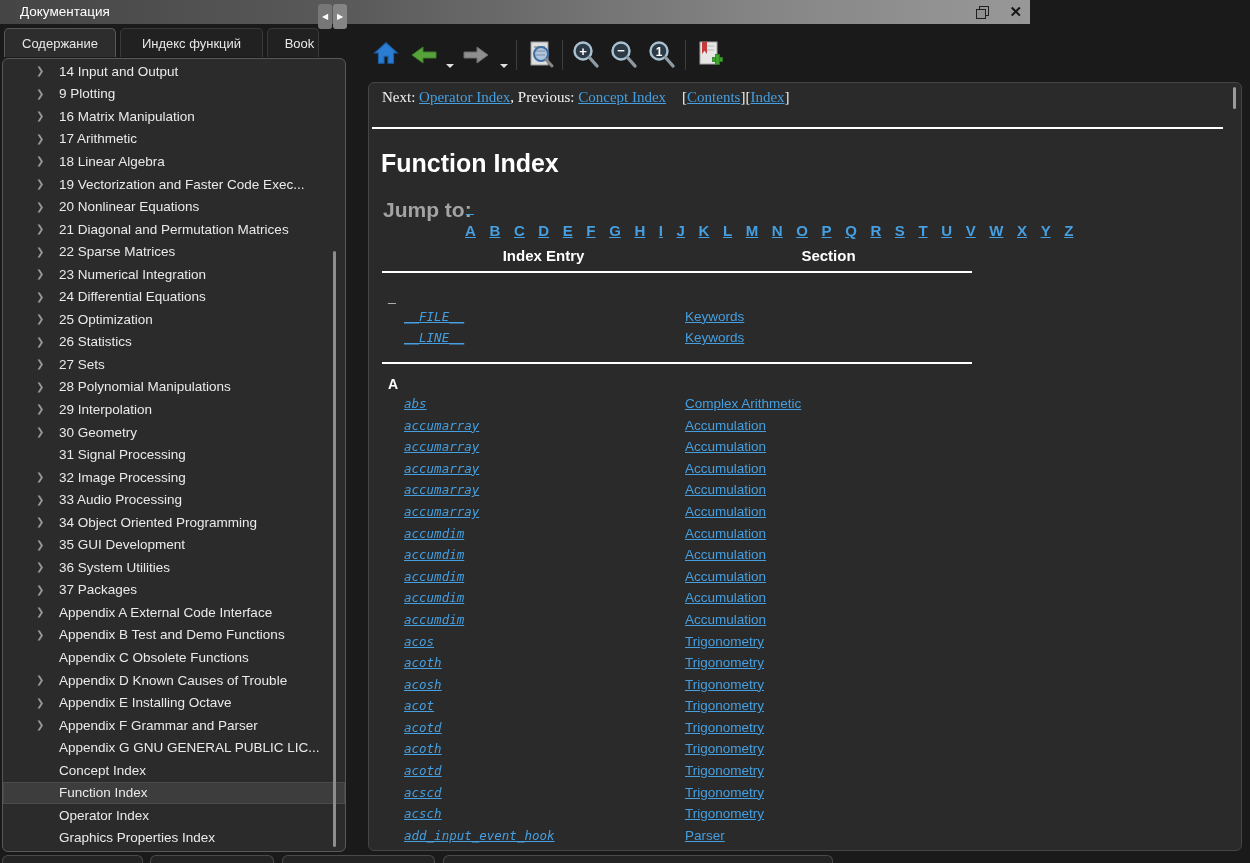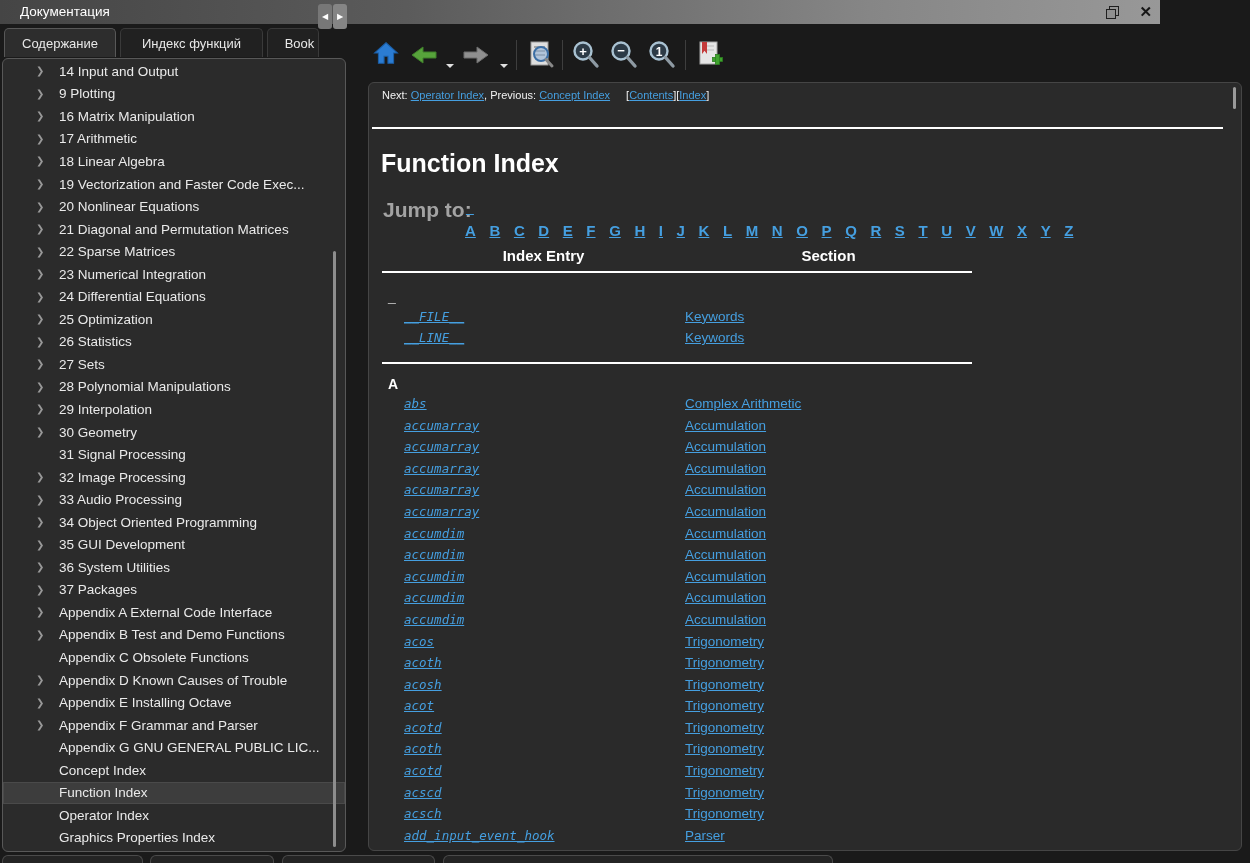--- a/index.html
+++ b/index.html
@@ -1,20 +1,20 @@
 <!DOCTYPE html>
 <html><head>
 <meta charset="utf-8">
 <style>
   * { box-sizing: border-box; margin: 0; padding: 0; }
   html,body { width:1250px; height:863px; overflow:hidden; }
   body { background:#1a1a1a; font-family:"Liberation Sans", sans-serif; position:relative; }
 
   
-  .titlebar { position:absolute; top:0; left:0; width:1160px; height:24px;
+  .titlebar { position:absolute; top:0; left:0; width:1030px; height:24px;
     background:linear-gradient(90deg,#454545 0%,#5b5b5b 35%,#868686 75%,#989898 100%);
     color:#ffffff; font-size:13.5px; line-height:24px; padding-left:20px; }
   .win-controls { position:absolute; right:0; top:0; height:24px; display:flex; align-items:center; gap:20px; padding-right:8px; }
   .wc-restore { width:13px; height:13px; position:relative; }
   .wc-restore::before { content:""; position:absolute; right:0; top:0; width:8px; height:8px; border:1.4px solid #1f1f1f; }
   .wc-restore::after  { content:""; position:absolute; left:0; bottom:0; width:8px; height:8px; border:1.4px solid #1f1f1f; background:#8f8f8f; }
   .wc-close { color:#161616; font-size:15px; font-weight:bold; line-height:24px; }
 
   
   .tabbar { position:absolute; top:26px; left:0; width:348px; height:31px;padding-left:6px; }
@@ -42,21 +42,21 @@
   
   .tb-icon { position:absolute; top:41px; }
   .tb-sep { position:absolute; top:40px; width:1px; height:30px; background:#3e3e3e; }
   .drop-arrow { position:absolute; top:64px; width:0; height:0; border-left:4px solid transparent; border-right:4px solid transparent; border-top:4px solid #e0e0e0; }
 
   
   .content { position:absolute; left:368px; top:82px; width:874px; height:769px; background:#2a2a2a;
     border:1px solid #454545; border-radius:6px; color:#efefef; overflow:hidden; }
   .content a { color:#459fe0; text-decoration:underline; cursor:pointer; }
   .c-scrollthumb { position:absolute; right:5px; top:4px; width:3px; height:22px; background:#9a9a9a; border-radius:2px; }
-  .nav { position:absolute; left:13px; top:6px; font-size:11px; color:#f2f2f2; white-space:nowrap; }
+  .nav { position:absolute; left:13px; top:6px; font-size:15px; color:#f2f2f2; white-space:nowrap;font-family:Liberation Serif, serif; }
   .nav .bracket-group { margin-left:16px; }
   .rule-top { position:absolute; left:3px; top:44px; width:851px; height:2px; background:#ffffff; }
   .page-heading { position:absolute; left:12px; top:66px; font-size:25px; font-weight:bold; color:#ffffff; }
   .jump-label { position:absolute; left:14px; top:115px; font-size:21px; font-weight:bold; color:#a3a3a3; }
   .underscore-link { position:absolute; left:97px; top:117px; font-size:14px; font-weight:bold; }
   .letters { position:absolute; left:96px; top:139px; display:flex; }
   .letters a { font-weight:bold; font-size:15px; margin-right:13.6px; }
   .thead-col1 { position:absolute; left:23px; top:164px; width:303px; text-align:center; font-weight:bold; font-size:15px; color:#ffffff; }
   .thead-col2 { position:absolute; left:316px; top:164px; width:287px; text-align:center; font-weight:bold; font-size:15px; color:#ffffff; }
   .rule-head { position:absolute; left:13px; top:188px; width:590px; height:2px; background:#ffffff; }

